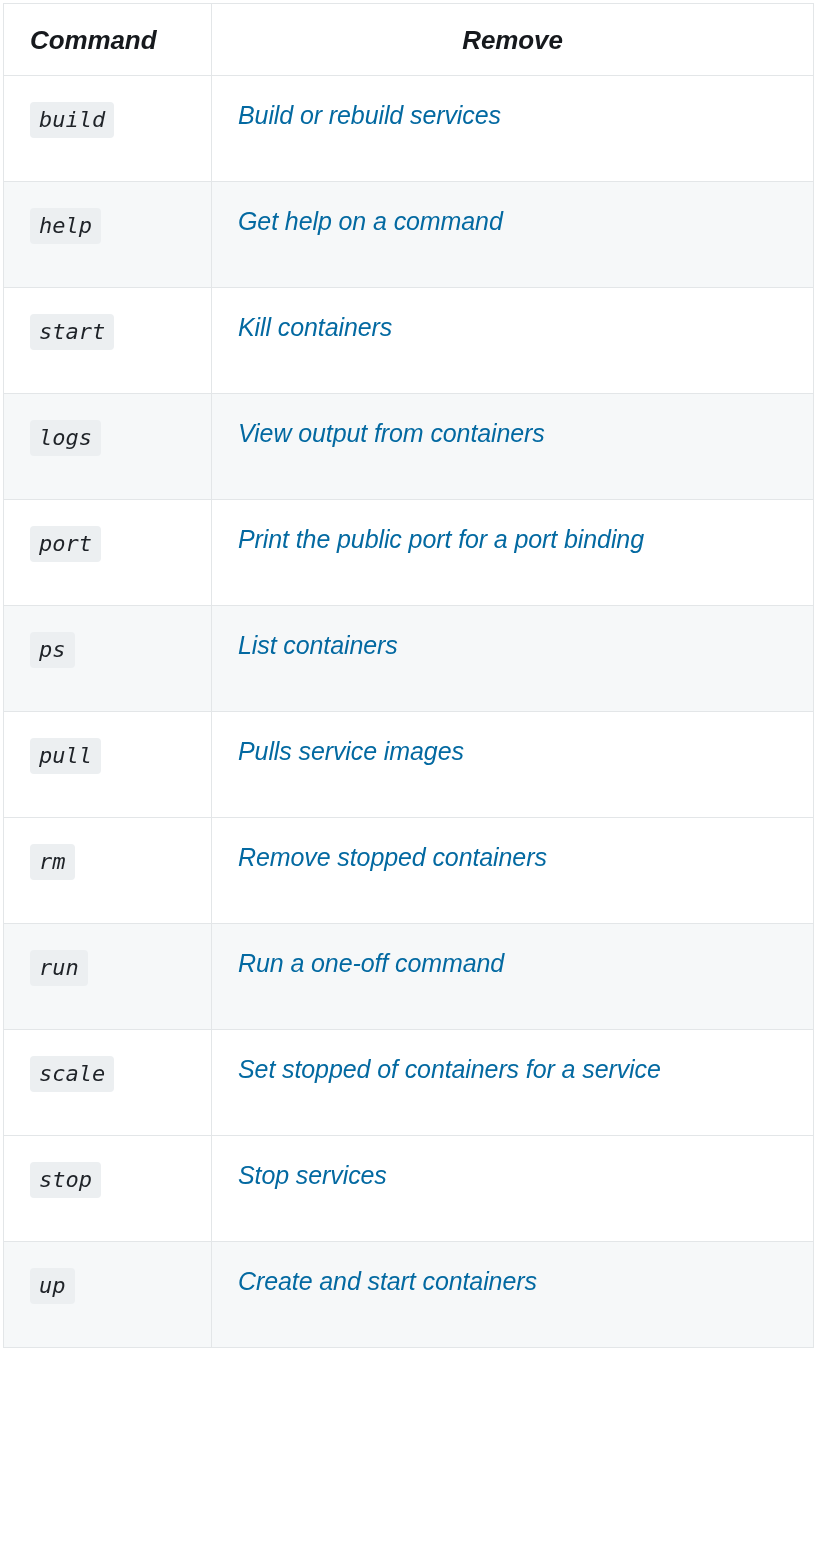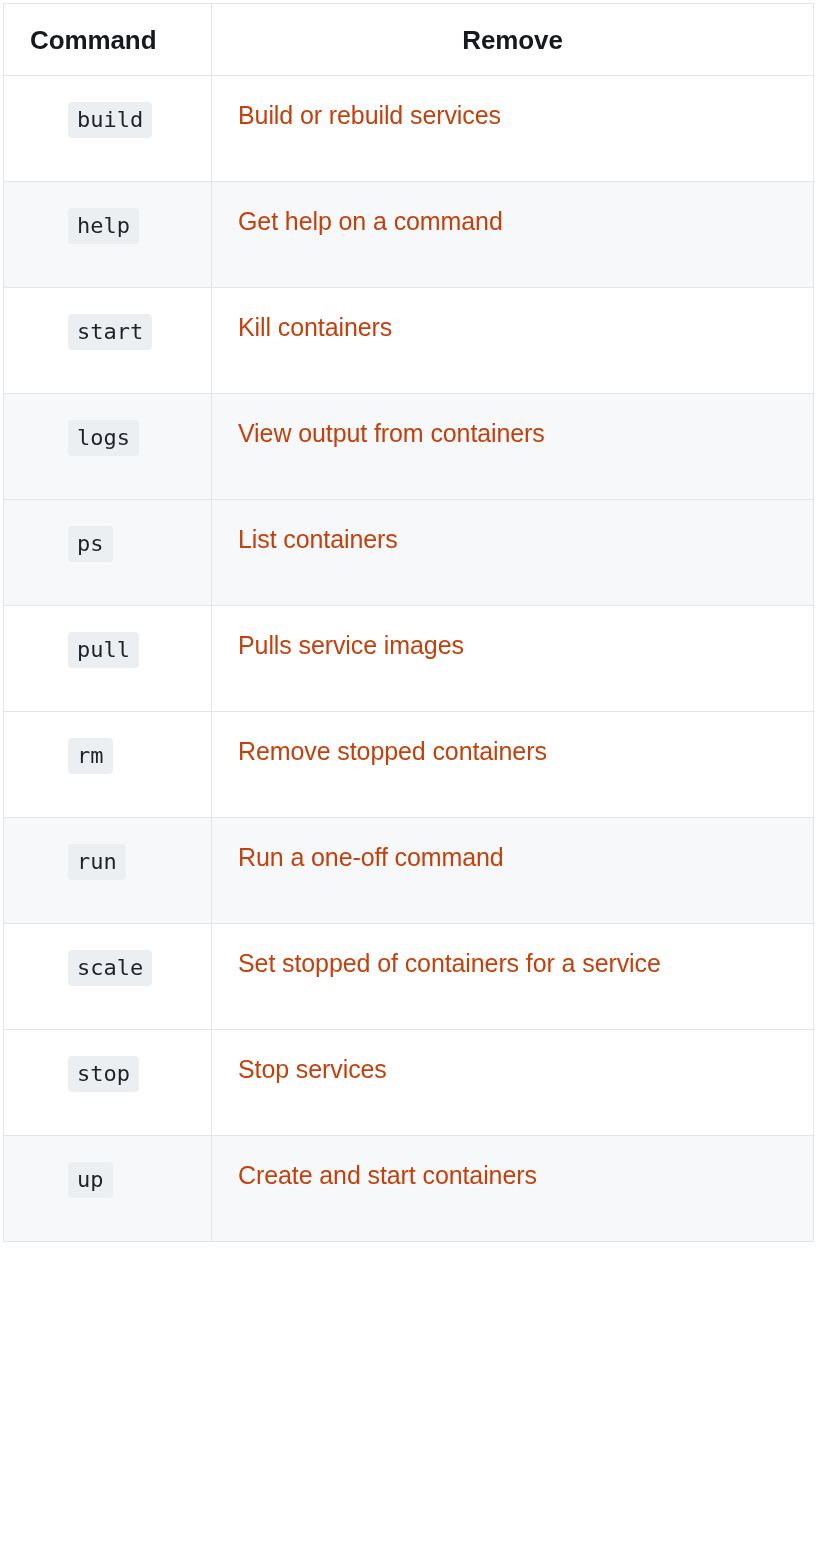--- a/index.html
+++ b/index.html
@@ -14,20 +14,21 @@
     overflow: hidden;
     font-family: "Liberation Sans", sans-serif;
     -webkit-font-smoothing: antialiased;
   }
 
   .table-wrap {
     width: 824px;
     height: 1568px;
     overflow: hidden;
     box-sizing: border-box;
+    font-style: italic;
   }
 
   table.cmd-table {
     border-collapse: collapse;
     table-layout: fixed;
     width: 810px;
     margin-left: 3px;
     margin-top: 3px;
     border-top: 1px solid #e3e6e8;
     border-left: 1px solid #e3e6e8;
@@ -83,26 +84,25 @@
   code.cmd-badge {
     display: inline-block;
     font-family: "DejaVu Sans Mono", "Liberation Mono", monospace;
     font-size: 22px;
     line-height: 1.35;
     color: #1f2328;
     background: #eceff1;
     border-radius: 4px;
     padding: 3px 9px 4px 9px;
     letter-spacing: 0px;
-    margin-left: 38px;
   }
 
   td.cell-purpose {
     font-size: 25px;
-    color: #c2410c;
+    color: #0369a1;
     text-align: left;
     letter-spacing: -0.1px;
     padding-top: 23px;
   }
 </style>
 </head>
 <body>
 
 <div class="table-wrap">
   <table class="cmd-table">
@@ -126,20 +126,24 @@
           <td class="cell cell-purpose">Get help on a command</td>
         </tr>
         <tr>
           <td class="cell cell-command"><code class="cmd-badge">start</code></td>
           <td class="cell cell-purpose">Kill containers</td>
         </tr>
         <tr class="stripe">
           <td class="cell cell-command"><code class="cmd-badge">logs</code></td>
           <td class="cell cell-purpose">View output from containers</td>
         </tr>
+        <tr>
+          <td class="cell cell-command"><code class="cmd-badge">port</code></td>
+          <td class="cell cell-purpose">Print the public port for a port binding</td>
+        </tr>
         <tr class="stripe">
           <td class="cell cell-command"><code class="cmd-badge">ps</code></td>
           <td class="cell cell-purpose">List containers</td>
         </tr>
         <tr>
           <td class="cell cell-command"><code class="cmd-badge">pull</code></td>
           <td class="cell cell-purpose">Pulls service images</td>
         </tr>
         <tr>
           <td class="cell cell-command"><code class="cmd-badge">rm</code></td>

